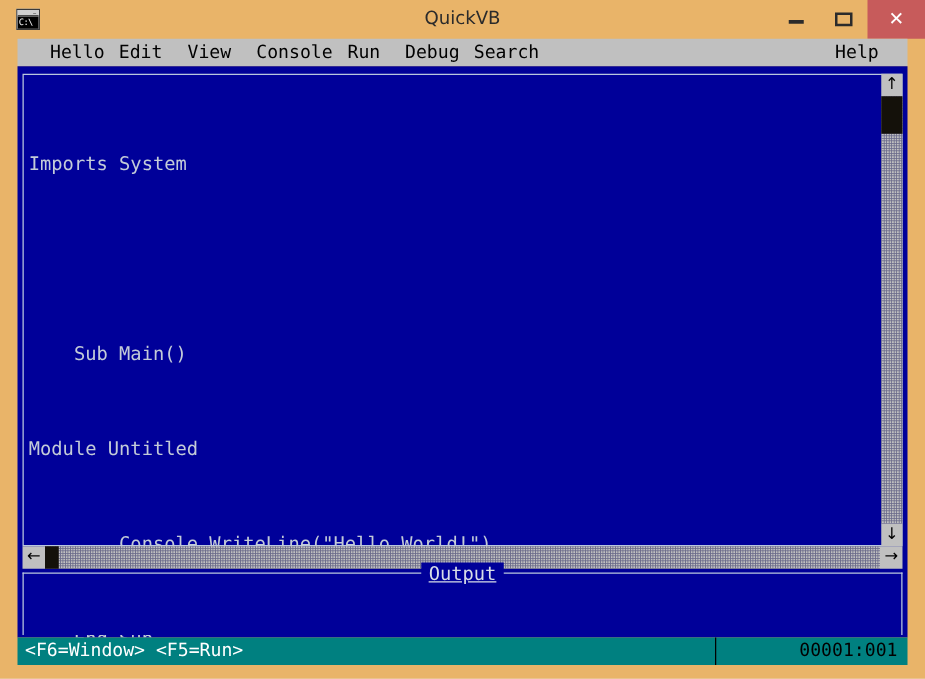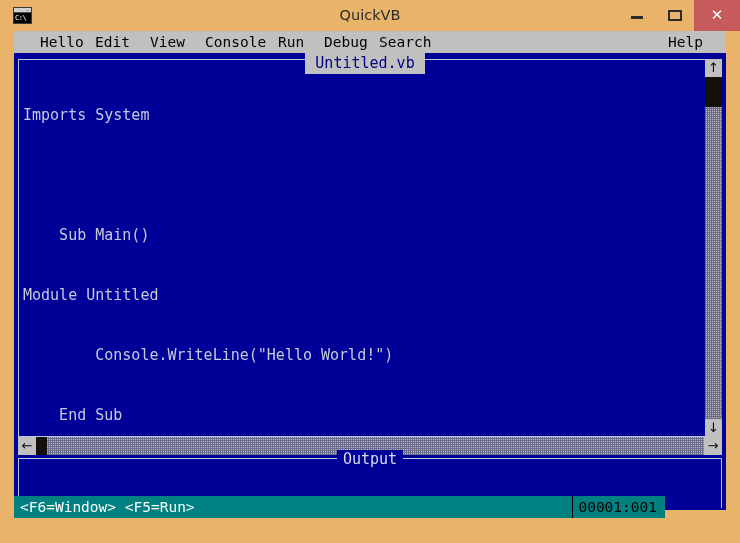--- a/index.html
+++ b/index.html
@@ -151,21 +151,21 @@
   }
   #code {
     position: absolute;
     left: 4px; top: 5px;
     font-family: "DejaVu Sans Mono", monospace;
     font-size: 15px;
     line-height: 20px;
     color: #c3cbd8;
     white-space: pre;
   }
-  #code .codeline { height: 20px; white-space: pre; }
+  #code .codeline { height: 20px; white-space: pre; margin-top: 16px; }
 
   
   #tab-untitled {
     position: absolute;
     left: 305px; top: 53px;
     width: 120px; height: 21px;
     background: #c0c0c0;
     color: #000080;
     font-family: "DejaVu Sans Mono", monospace;
     font-size: 15px;
@@ -266,27 +266,28 @@
     text-align: center;
     font-family: "DejaVu Sans Mono", monospace;
     font-size: 15px;
     line-height: 16px;
     color: #d8dde8;
     z-index: 20;
   }
   #output-title span {
     background: #000099;
     padding: 0 6px;
+    text-decoration: underline;
   }
 
   
   #statusbar {
     position: absolute;
-    left: 14px; top: 496px;
-    width: 651px; height: 22px;
+    left: 14px; top: 510px;
+    width: 712px; height: 22px;
     background: #008080;
   }
   #status-left {
     position: absolute;
     left: 6px; top: 0;
     height: 22px; line-height: 22px;
     font-family: "DejaVu Sans Mono", monospace;
     font-size: 14.5px;
     color: #ffffff;
     white-space: pre;
@@ -374,21 +375,20 @@
       <div class="sb-btn" id="hscroll-right">→</div>
     </div>
 
     <div id="output-pane"></div>
     <div id="output-title">
       <span>Output</span>
     </div>
 
   </div>
 
-  <div id="tab-untitled">Untitled.vb</div>
 
   <div id="statusbar">
     <div id="status-left">&lt;F6=Window&gt; &lt;F5=Run&gt;</div>
     <div id="status-divider"></div>
     <div id="status-pos">00001:001</div>
   </div>
 
 </div>
 
 </body></html>

